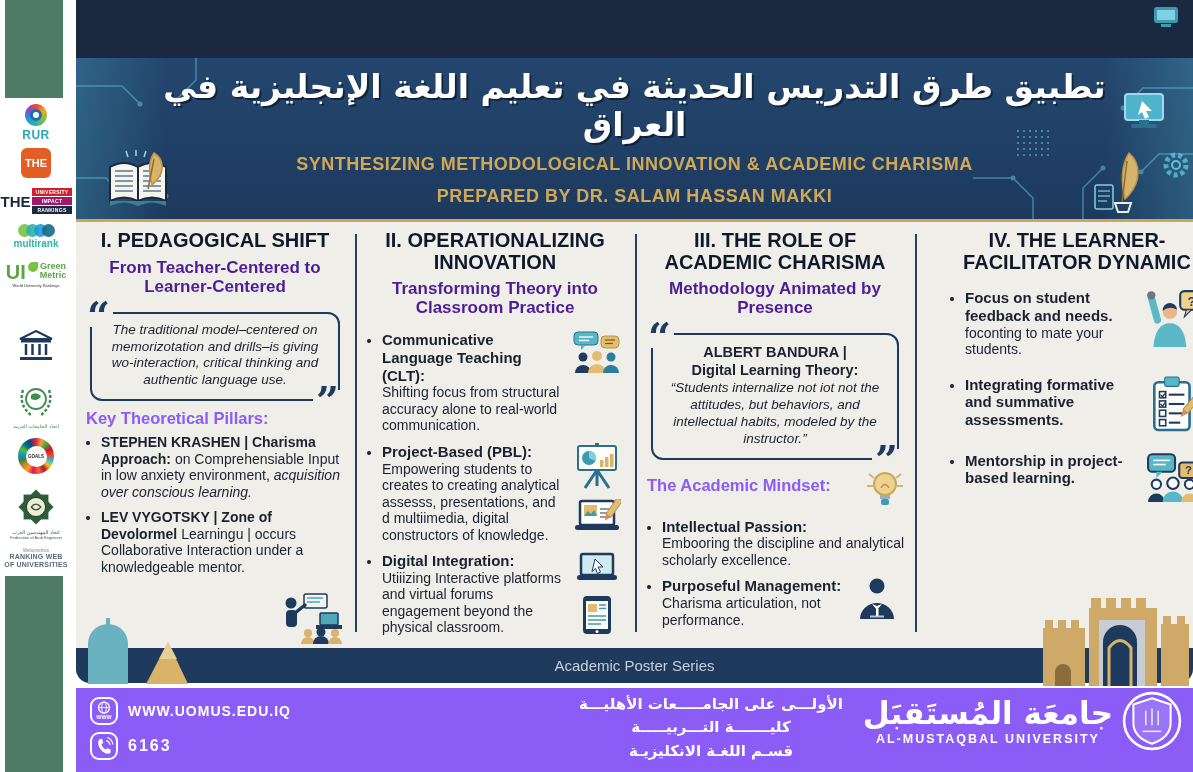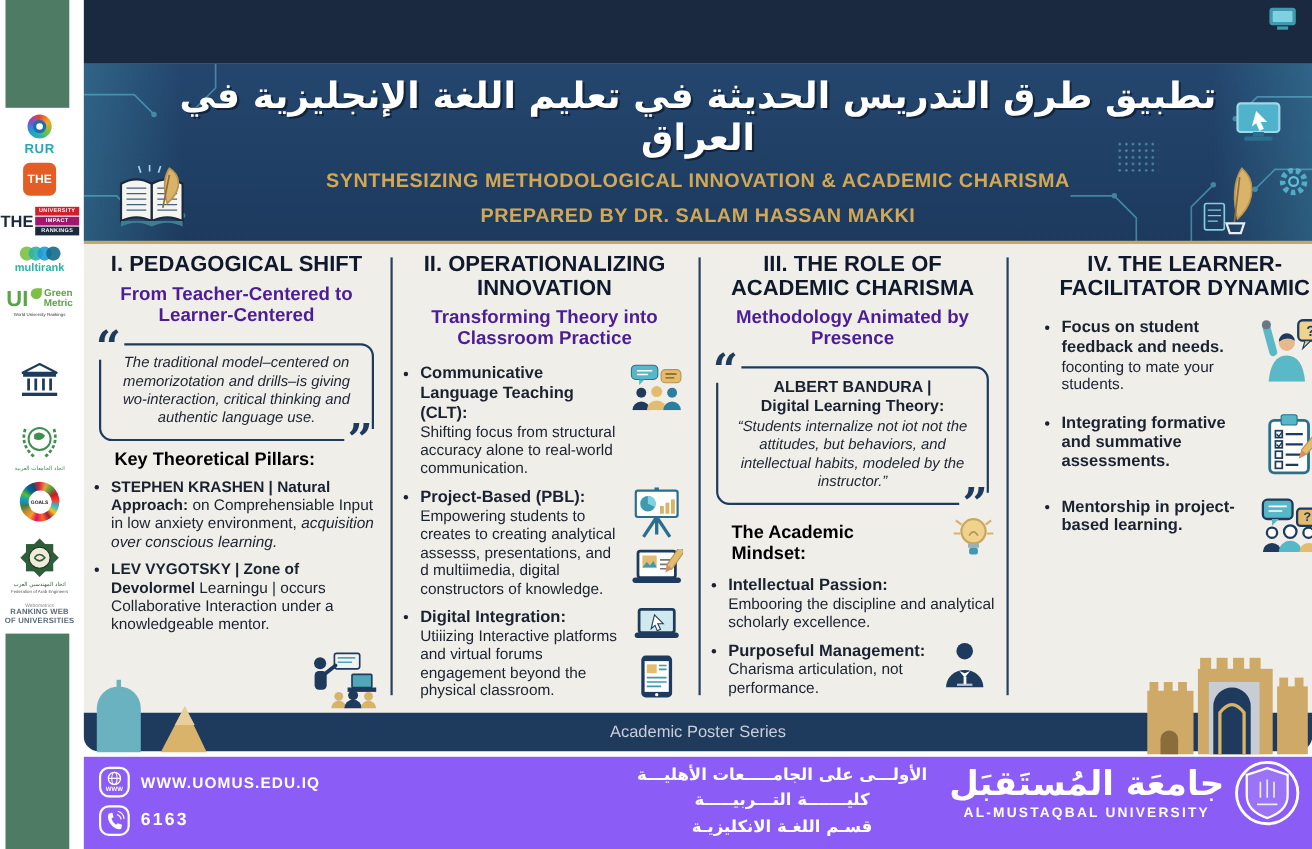--- a/index.html
+++ b/index.html
@@ -91,21 +91,21 @@
   .col-title{font-size:20px;font-weight:bold;color:#10192b;text-align:center;line-height:1.08;}
   .col-sub{font-size:17px;font-weight:bold;color:#4c1d95;text-align:center;margin-top:6px;line-height:1.12;}
   .quote-box{position:relative;border:2px solid #1e3a5c;border-radius:12px;margin:16px 6px 8px;
     padding:8px 10px 10px;font-size:13.5px;text-align:center;line-height:1.25;}
   .quote-box .q-italic{font-style:italic;}
   .qmark{position:absolute;font-family:"DejaVu Serif",serif;font-weight:bold;color:#1e3a5c;
     font-size:40px;line-height:.55;background:#efeee9;padding:0 3px;}
   .qmark.open{top:-9px;left:-8px;}
   .qmark.close{bottom:-13px;right:-4px;}
   .q-lead{font-weight:bold;font-size:14.5px;}
-  .col-heading{font-size:16.5px;font-weight:bold;color:#000000;margin:8px 20px 4px;}
+  .col-heading{font-size:16.5px;font-weight:bold;color:#8b5cf6;margin:8px 2px 4px;}
   ul.bullets{margin:6px 0 0;padding-left:17px;}
   ul.bullets li{margin-bottom:9px;font-size:14px;line-height:1.18;}
   .lead{font-weight:bold;}
   .lead.big{font-size:15px;}
   .lead.block{display:block;}
   .tail{font-style:italic;}
   .bullet-row{display:flex;align-items:flex-start;gap:6px;}
   .bullet-text{flex:1;}
   .icon-rail{display:flex;flex-direction:column;gap:10px;align-items:center;width:56px;flex-shrink:0;}
   .heading-row{display:flex;align-items:flex-start;gap:6px;}
@@ -335,21 +335,21 @@
         <div class="col-title">I. PEDAGOGICAL SHIFT</div>
         <div class="col-sub">From Teacher-Centered to Learner-Centered</div>
         <div class="quote-box">
           <span class="qmark open">“</span>
           <span class="q-italic">The traditional model–centered on memorizotation and drills–is giving wo-interaction, critical thinking and authentic language use.</span>
           <span class="qmark close">”</span>
         </div>
         <div class="col-heading">Key Theoretical Pillars:</div>
         <ul class="bullets">
           <li>
-            <span class="lead">STEPHEN KRASHEN | Natural Approach:</span><span> on Comprehensiable Input in low anxiety environment, </span><span class="tail">acquisition over conscious learning.</span>
+            <span class="lead">STEPHEN KRASHEN | Charisma Approach:</span><span> on Comprehensiable Input in low anxiety environment, </span><span class="tail">acquisition over conscious learning.</span>
           </li>
           <li>
             <span class="lead">LEV VYGOTSKY | Zone of Devolormel</span><span> Learningu | occurs Collaborative Interaction under a knowledgeable mentor.</span>
           </li>
         </ul>
         <svg class="classroom" width="64" height="52" viewBox="0 0 64 52">
           <rect x="24" y="2" width="23" height="14" rx="2" fill="#f2f2ee" stroke="#1e3a5c" stroke-width="1.5"></rect>
           <line x1="27" y1="6" x2="43" y2="6" stroke="#4fa8b8" stroke-width="1.5"></line>
           <line x1="27" y1="10" x2="40" y2="10" stroke="#4fa8b8" stroke-width="1.5"></line>
           <circle cx="11" cy="11" r="5.5" fill="#1e3a5c"></circle>

